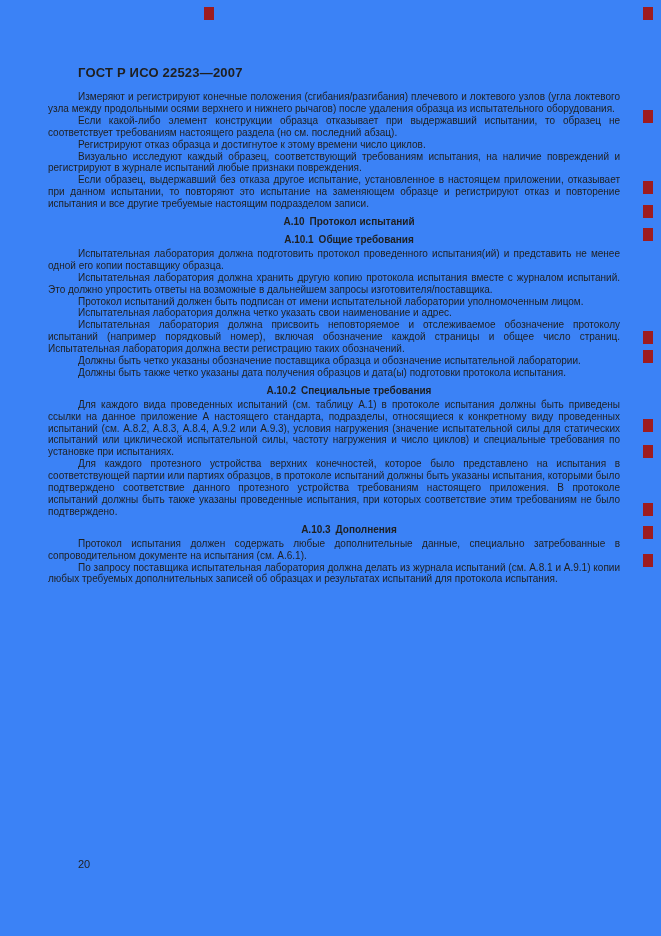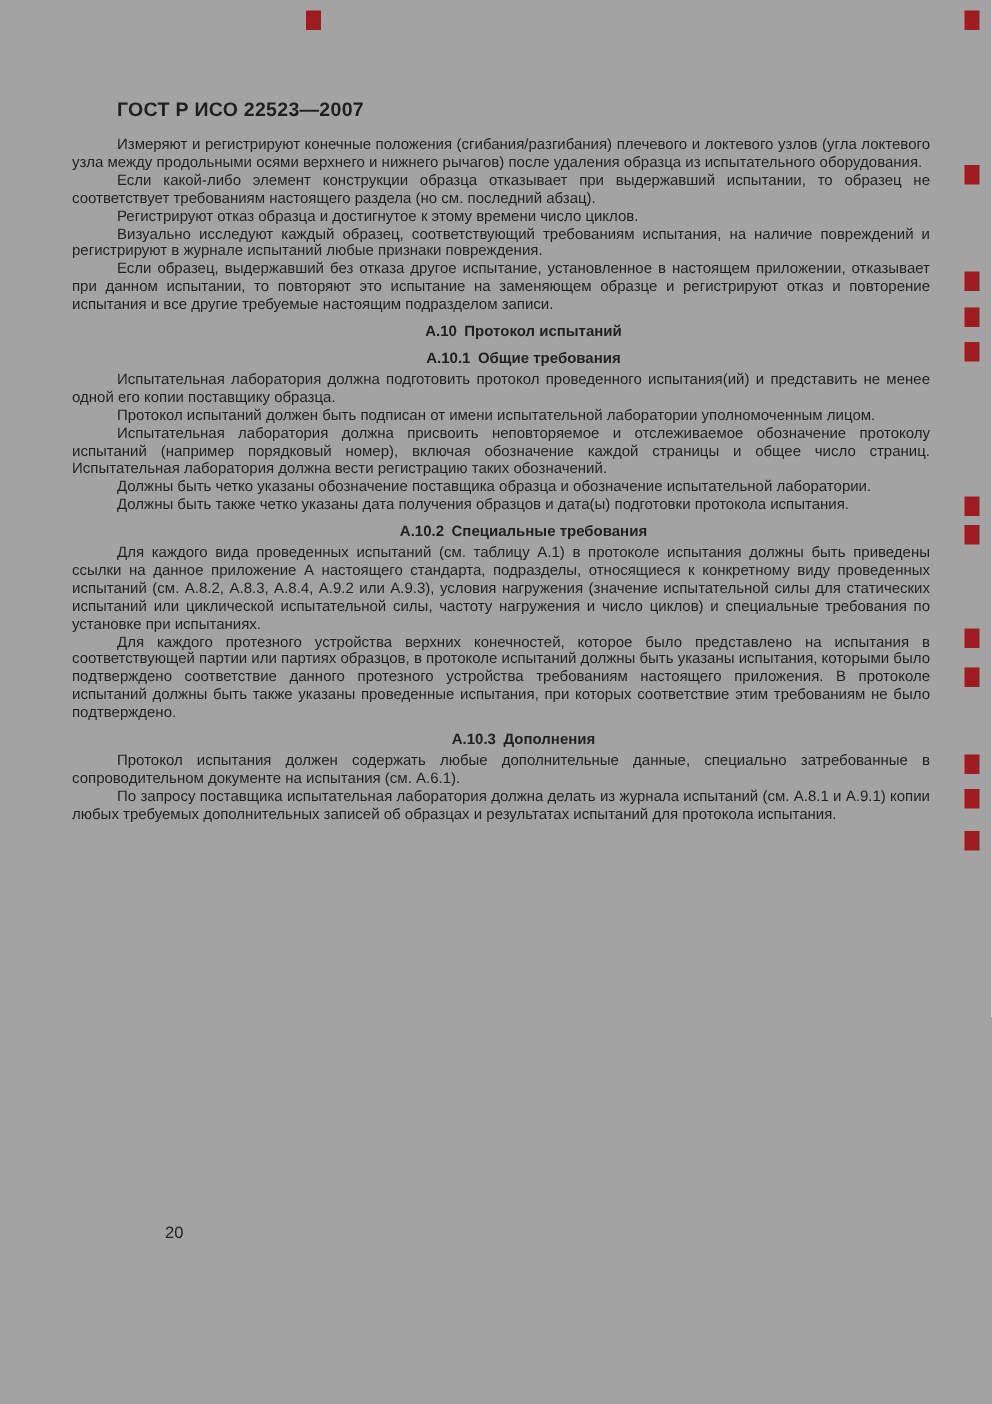--- a/index.html
+++ b/index.html
@@ -1,20 +1,20 @@
 <!DOCTYPE html>
 <html lang="ru" style="--mark-color: #9e1c1f;"><head>
 <meta charset="utf-8">
 <style>
   html, body { margin: 0; padding: 0; background: #ffffff; }
   .page {
     position: relative;
     width: 661px;
     height: 936px;
-    background: #a3a3a3;
+    background: #3b82f6;
     font-family: "Liberation Sans", "DejaVu Sans", sans-serif;
     color: #1f1f1f;
     overflow: hidden;
   }
   .doc-header {
     position: absolute;
     left: 78px;
     top: 65px;
     font-size: 13px;
     font-weight: bold;
@@ -35,23 +35,22 @@
   .heading {
     font-weight: bold;
     text-indent: 30px;
     text-align: center;
     margin-top: 6px !important;
     margin-bottom: 2px !important;
   }
   .page-number {
     position: absolute;
     left: 78px;
-    top: 816px;
+    top: 858px;
     font-size: 11px;
-    margin-left: 32px;
   }
   .scan-mark {
     position: absolute;
     width: 10px;
     height: 13px;
     background: var(--mark-color, #9e1c1f);
   }
 </style>
 </head>
 <body>
@@ -64,21 +63,23 @@
     <p class="para">Измеряют и регистрируют конечные положения (сгибания/разгибания) плечевого и локтевого узлов (угла локтевого узла между продольными осями верхнего и нижнего рычагов) после удаления образца из испытательного оборудования.</p>
     <p class="para">Если какой-либо элемент конструкции образца отказывает при выдержавший испытании, то образец не соответствует требованиям настоящего раздела (но см. последний абзац).</p>
     <p class="para">Регистрируют отказ образца и достигнутое к этому времени число циклов.</p>
     <p class="para">Визуально исследуют каждый образец, соответствующий требованиям испытания, на наличие повреждений и регистрируют в журнале испытаний любые признаки повреждения.</p>
     <p class="para">Если образец, выдержавший без отказа другое испытание, установленное в настоящем приложении, отказывает при данном испытании, то повторяют это испытание на заменяющем образце и регистрируют отказ и повторение испытания и все другие требуемые настоящим подразделом записи.</p>
 
     <p class="heading">А.10 Протокол испытаний</p>
     <p class="heading">А.10.1 Общие требования</p>
 
     <p class="para">Испытательная лаборатория должна подготовить протокол проведенного испытания(ий) и представить не менее одной его копии поставщику образца.</p>
+    <p class="para">Испытательная лаборатория должна хранить другую копию протокола испытания вместе с журналом испытаний. Это должно упростить ответы на возможные в дальнейшем запросы изготовителя/поставщика.</p>
     <p class="para">Протокол испытаний должен быть подписан от имени испытательной лаборатории уполномоченным лицом.</p>
+    <p class="para">Испытательная лаборатория должна четко указать свои наименование и адрес.</p>
     <p class="para">Испытательная лаборатория должна присвоить неповторяемое и отслеживаемое обозначение протоколу испытаний (например порядковый номер), включая обозначение каждой страницы и общее число страниц. Испытательная лаборатория должна вести регистрацию таких обозначений.</p>
     <p class="para">Должны быть четко указаны обозначение поставщика образца и обозначение испытательной лаборатории.</p>
     <p class="para">Должны быть также четко указаны дата получения образцов и дата(ы) подготовки протокола испытания.</p>
 
     <p class="heading">А.10.2 Специальные требования</p>
 
     <p class="para">Для каждого вида проведенных испытаний (см. таблицу А.1) в протоколе испытания должны быть приведены ссылки на данное приложение А настоящего стандарта, подразделы, относящиеся к конкретному виду проведенных испытаний (см. А.8.2, А.8.3, А.8.4, А.9.2 или А.9.3), условия нагружения (значение испытательной силы для статических испытаний или циклической испытательной силы, частоту нагружения и число циклов) и специальные требования по установке при испытаниях.</p>
     <p class="para">Для каждого протезного устройства верхних конечностей, которое было представлено на испытания в соответствующей партии или партиях образцов, в протоколе испытаний должны быть указаны испытания, которыми было подтверждено соответствие данного протезного устройства требованиям настоящего приложения. В протоколе испытаний должны быть также указаны проведенные испытания, при которых соответствие этим требованиям не было подтверждено.</p>
 
     <p class="heading">А.10.3 Дополнения</p>

